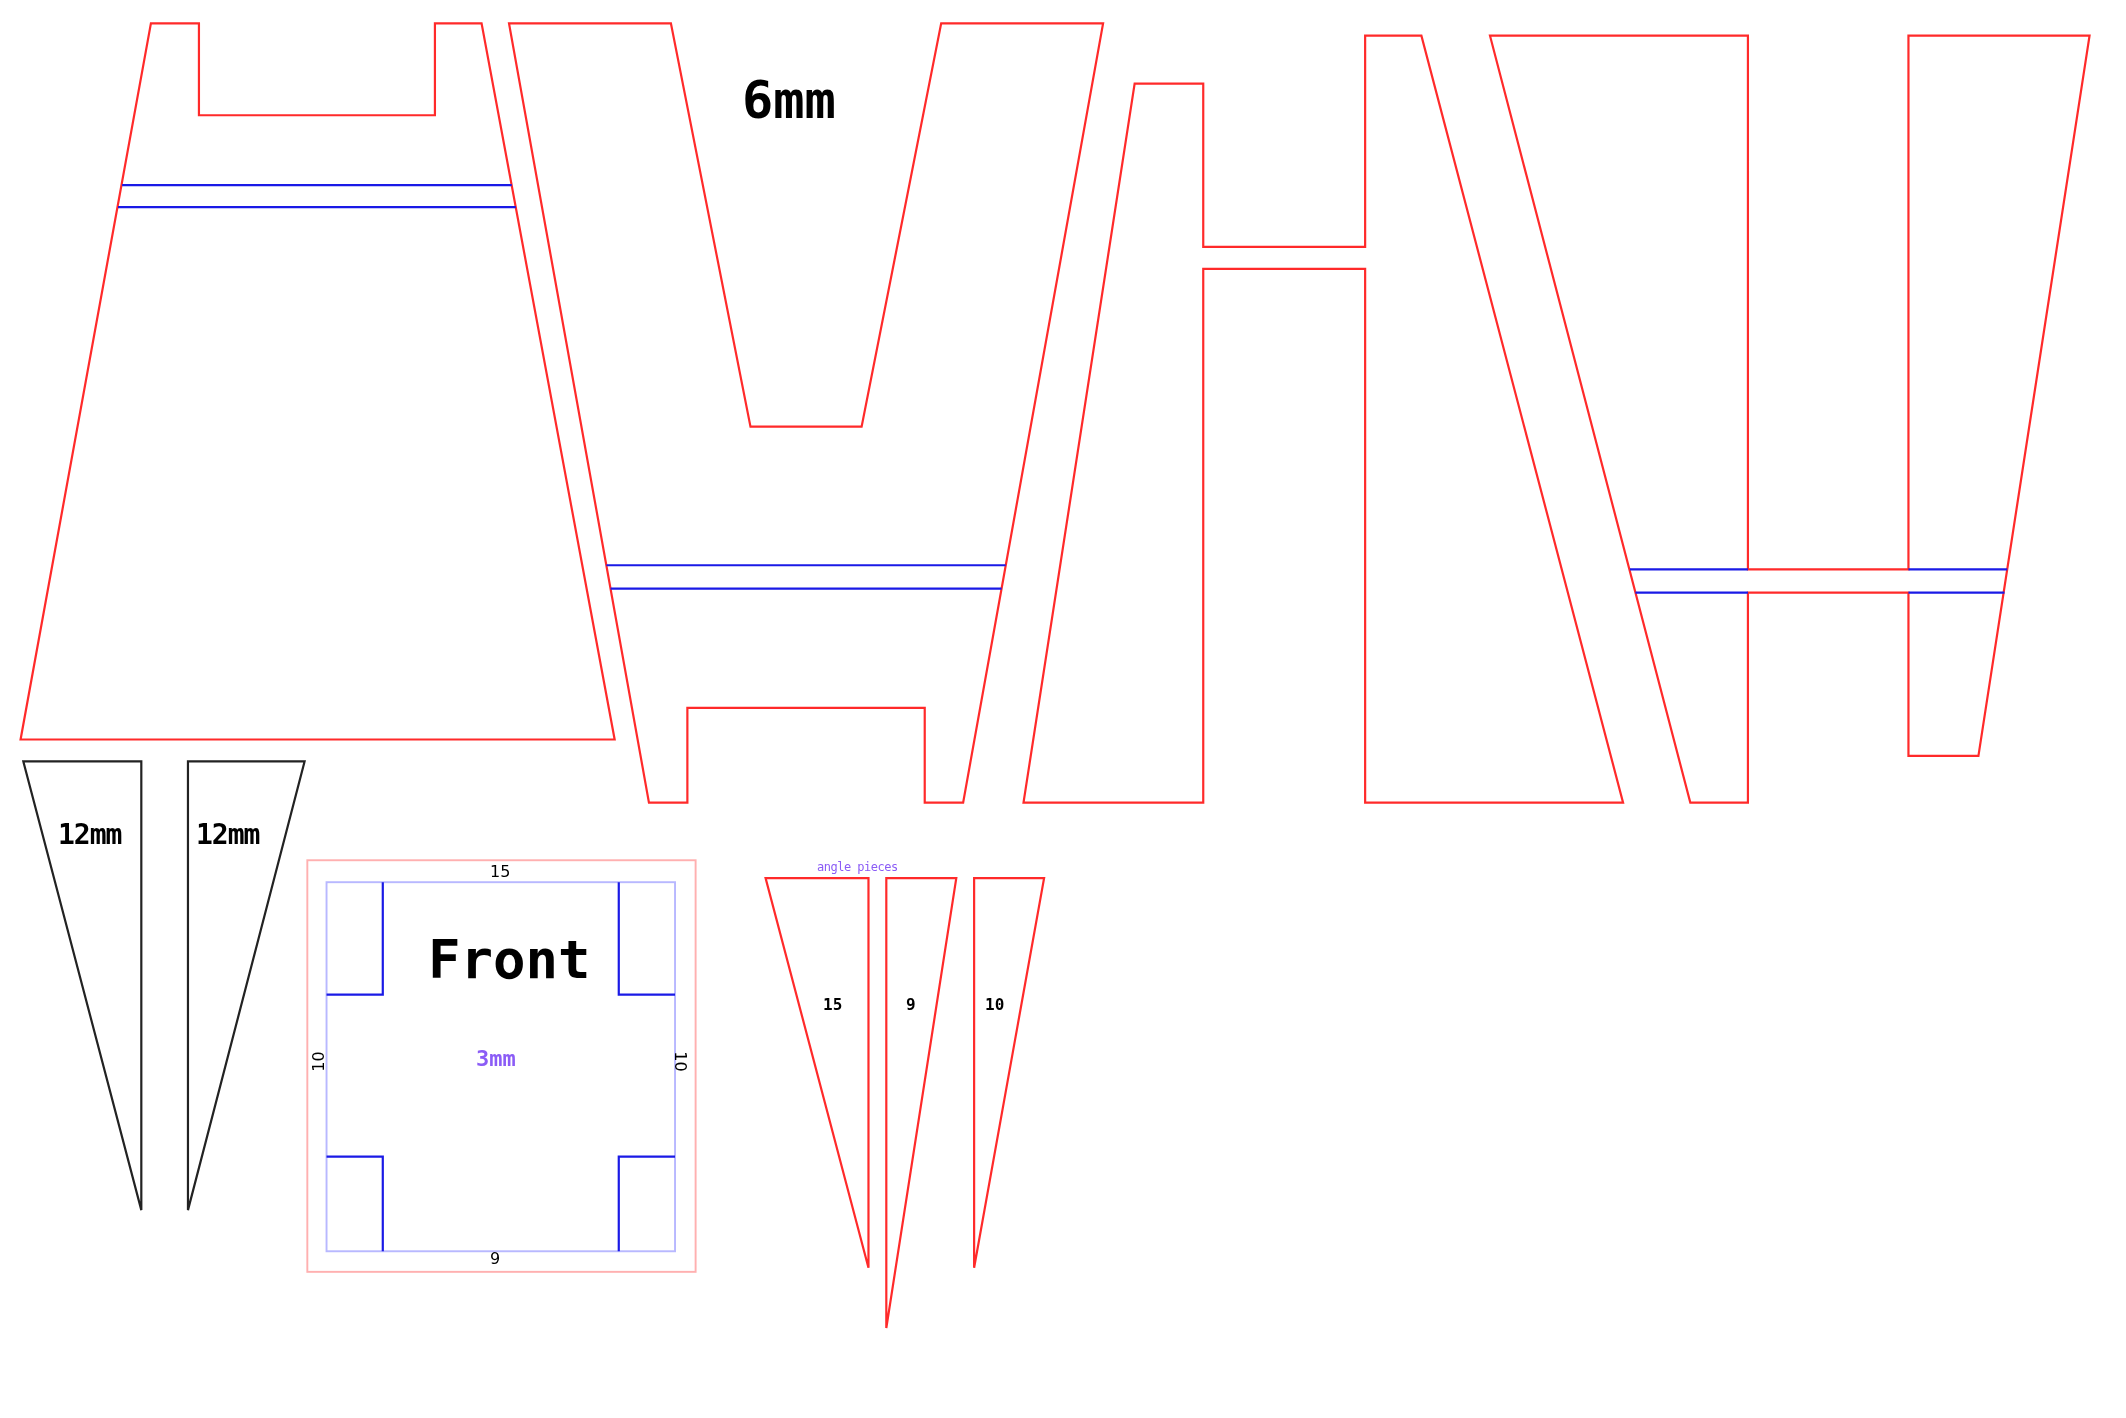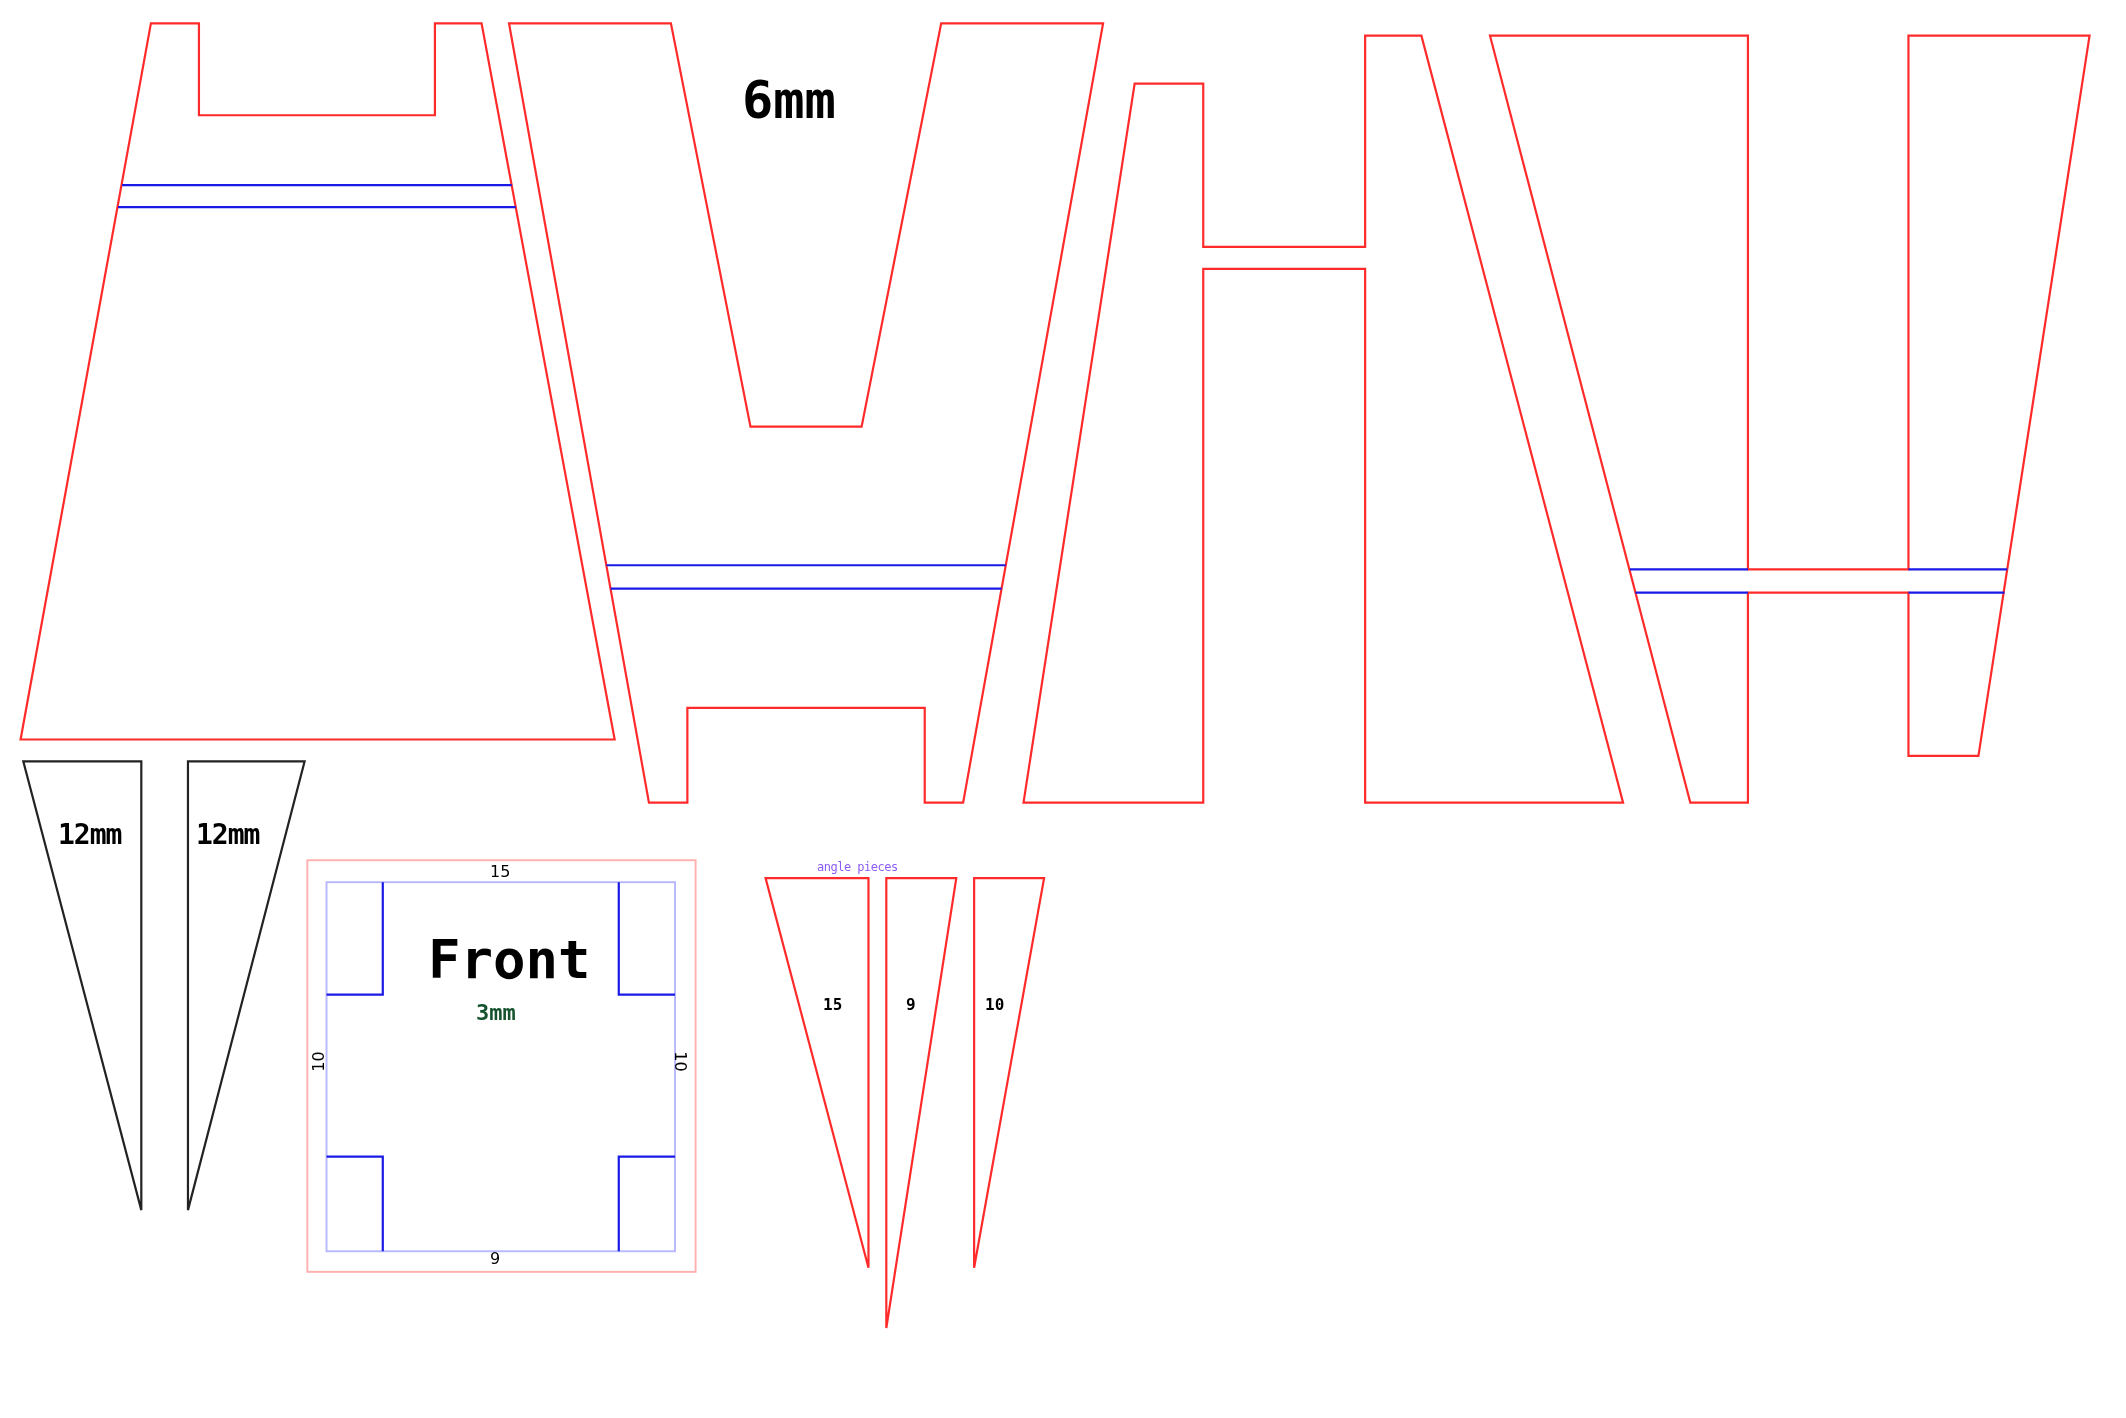--- a/index.html
+++ b/index.html
@@ -59,21 +59,21 @@
   </g>
 </svg>
 
 <div style="position:absolute;left:742px;top:70px;font:bold 52px 'DejaVu Sans Mono',monospace;color:#000;">6mm</div>
 
 <div style="position:absolute;left:58px;top:818px;font:bold 28px 'DejaVu Sans Mono',monospace;color:#000;letter-spacing:-1px;">12mm</div>
 <div style="position:absolute;left:196px;top:818px;font:bold 28px 'DejaVu Sans Mono',monospace;color:#000;letter-spacing:-1px;">12mm</div>
 
 <div style="position:absolute;left:490px;top:862px;font:16px 'DejaVu Sans',sans-serif;color:#000;">15</div>
 <div style="position:absolute;left:428px;top:928px;font:bold 54px 'DejaVu Sans Mono',monospace;color:#000;">Front</div>
-<div style="position:absolute;left:476px;top:1000px;font:bold 22px 'DejaVu Sans Mono',monospace;color:#14532d;">3mm</div>
+<div style="position:absolute;left:476px;top:1046px;font:bold 22px 'DejaVu Sans Mono',monospace;color:#8b5cf6;">3mm</div>
 <div style="position:absolute;left:308px;top:1052px;font:16px 'DejaVu Sans',sans-serif;color:#000;transform:rotate(-90deg);">10</div>
 <div style="position:absolute;left:670px;top:1052px;font:16px 'DejaVu Sans',sans-serif;color:#000;transform:rotate(90deg);">10</div>
 <div style="position:absolute;left:490px;top:1249px;font:16px 'DejaVu Sans',sans-serif;color:#000;">9</div>
 
 <div style="position:absolute;left:817px;top:860px;font:12px 'DejaVu Sans Mono',monospace;color:#8b5cf6;letter-spacing:-0.5px;">angle pieces</div>
 <div style="position:absolute;left:823px;top:995px;font:bold 16px 'DejaVu Sans Mono',monospace;color:#000;">15</div>
 <div style="position:absolute;left:906px;top:995px;font:bold 16px 'DejaVu Sans Mono',monospace;color:#000;">9</div>
 <div style="position:absolute;left:985px;top:995px;font:bold 16px 'DejaVu Sans Mono',monospace;color:#000;">10</div>
 
 </body></html>

